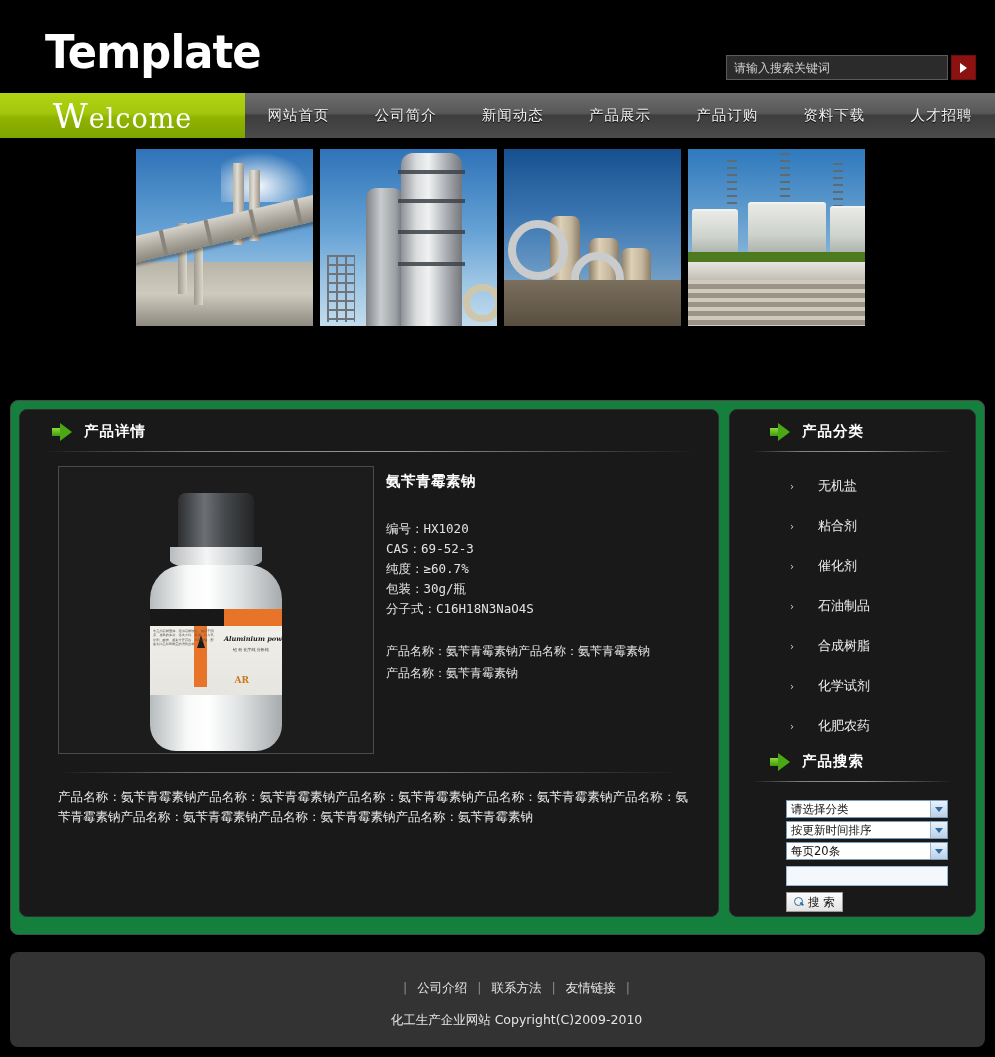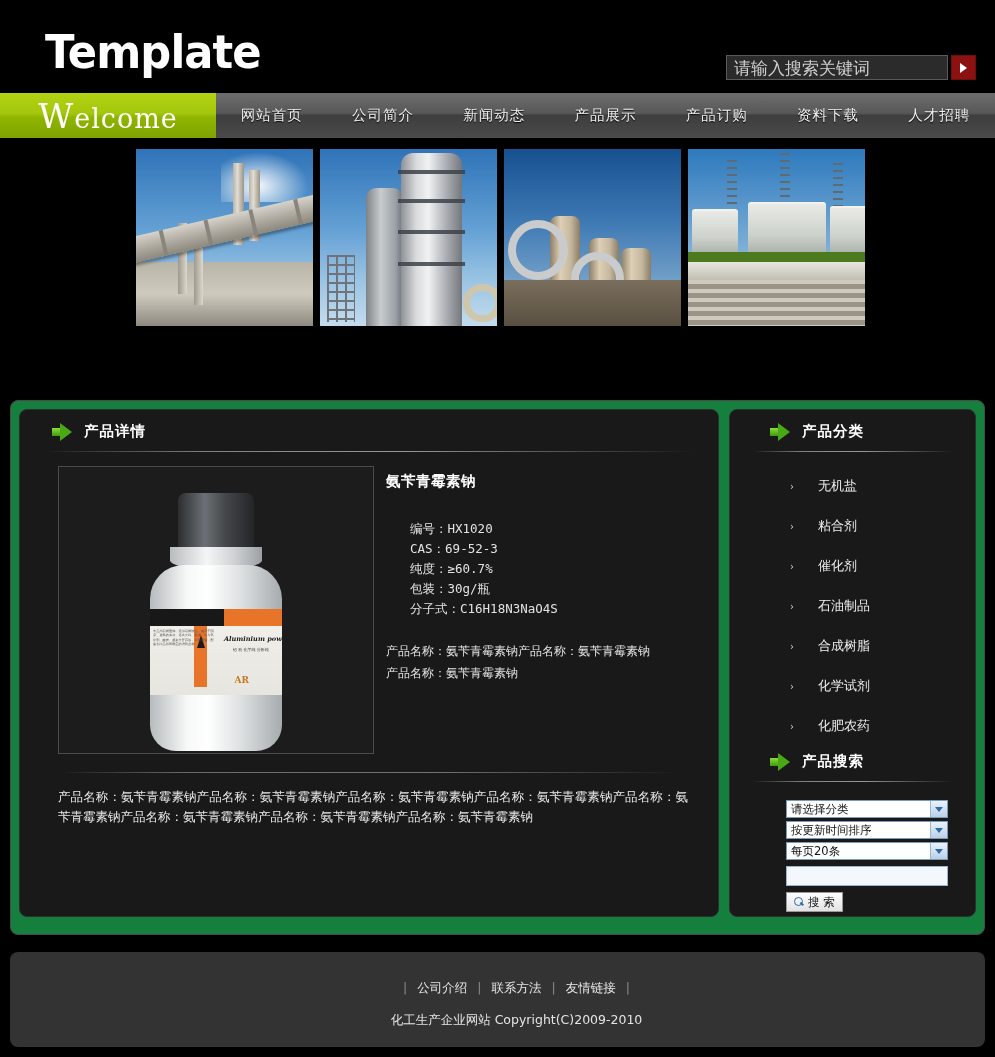--- a/index.html
+++ b/index.html
@@ -22,21 +22,21 @@
     transform: scaleX(0.92); transform-origin: left center;
   }
   .header-search {
     position: absolute; right: 19px; top: 55px;
     display: flex; align-items: stretch;
   }
   .header-search input {
     width: 222px; height: 25px;
     background: #2b2b2b;
     border: 1px solid #5a5a5a;
-    color: #cfcfcf; font-size: 17px;
+    color: #cfcfcf; font-size: 12px;
     padding: 0 7px;
     outline: none;
     font-family: "DejaVu Sans", sans-serif;
   }
   .header-search input::placeholder { color: #cfcfcf; }
   .header-search .go-btn {
     width: 25px; height: 25px; margin-left: 3px;
     background: #8c1212;
     border: 1px solid #6d0f0f;
     display: flex; align-items: center; justify-content: center;
@@ -48,21 +48,21 @@
     border-top: 5px solid transparent;
     border-bottom: 5px solid transparent;
   }
 
   
   .nav {
     position: relative; height: 45px; display: flex;
     background: linear-gradient(to bottom, #6e6e6e 0%, #575757 45%, #3e3e3e 50%, #4a4a4a 100%);
   }
   .welcome {
-    width: 216px; height: 45px;
+    width: 245px; height: 45px;
     background: linear-gradient(to bottom, #b2d313 0%, #a3c70c 45%, #8fb400 55%, #7fa400 100%);
     display: flex; align-items: center; justify-content: center;
   }
   .welcome span {
     font-family: "DejaVu Serif", "Liberation Serif", serif;
     color: #fff; font-size: 27px; letter-spacing: 1px;
   }
   .welcome span b { font-size: 34px; font-weight: normal; }
   .nav-items { flex: 1; display: flex; align-items: center; }
   .nav-item {
@@ -294,21 +294,20 @@
   }
 
   .prod-info { padding-left: 12px; flex: 1; }
   .prod-name {
     color: #fff; font-size: 14.5px; font-weight: bold;
     margin: 6px 0 28px 0; letter-spacing: .5px;
   }
   .prod-spec {
     color: #e2e2e2; font-size: 12.5px; line-height: 20px;
     font-family: "DejaVu Sans Mono", "Liberation Mono", monospace;
-    margin-left: 24px;
   }
   .prod-desc-inline {
     margin-top: 22px; color: #e2e2e2; font-size: 12px; line-height: 20px;
   }
   .sep-rule {
     height: 1px; margin: 18px 38px 0 38px;
     background: linear-gradient(to right, rgba(255,255,255,0) 0%, rgba(255,255,255,.35) 20%, rgba(255,255,255,.4) 60%, rgba(255,255,255,0) 100%);
   }
   .prod-desc {
     padding: 14px 30px 0 38px;

